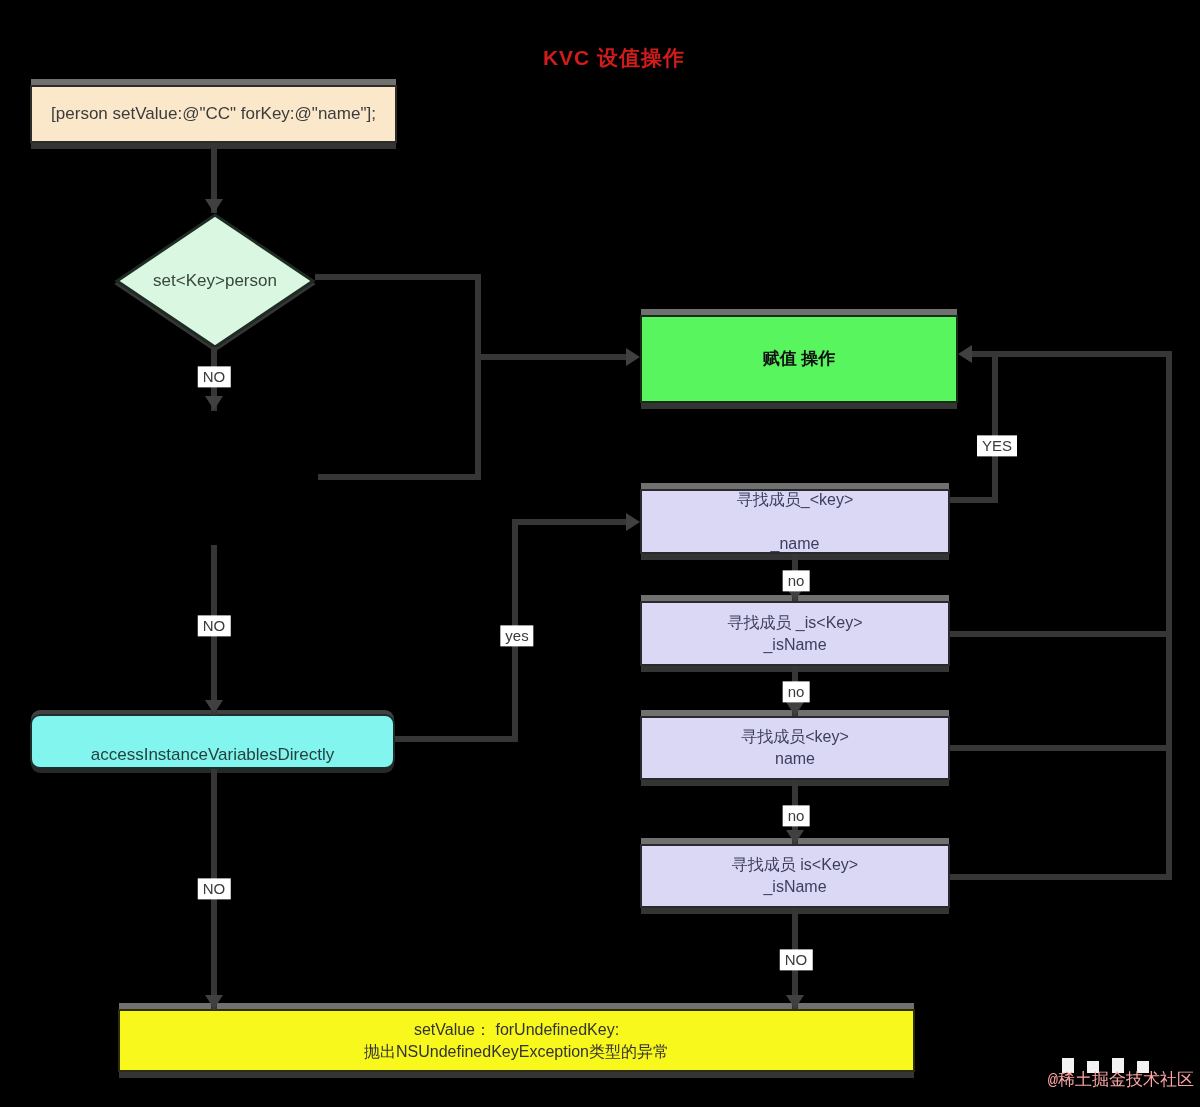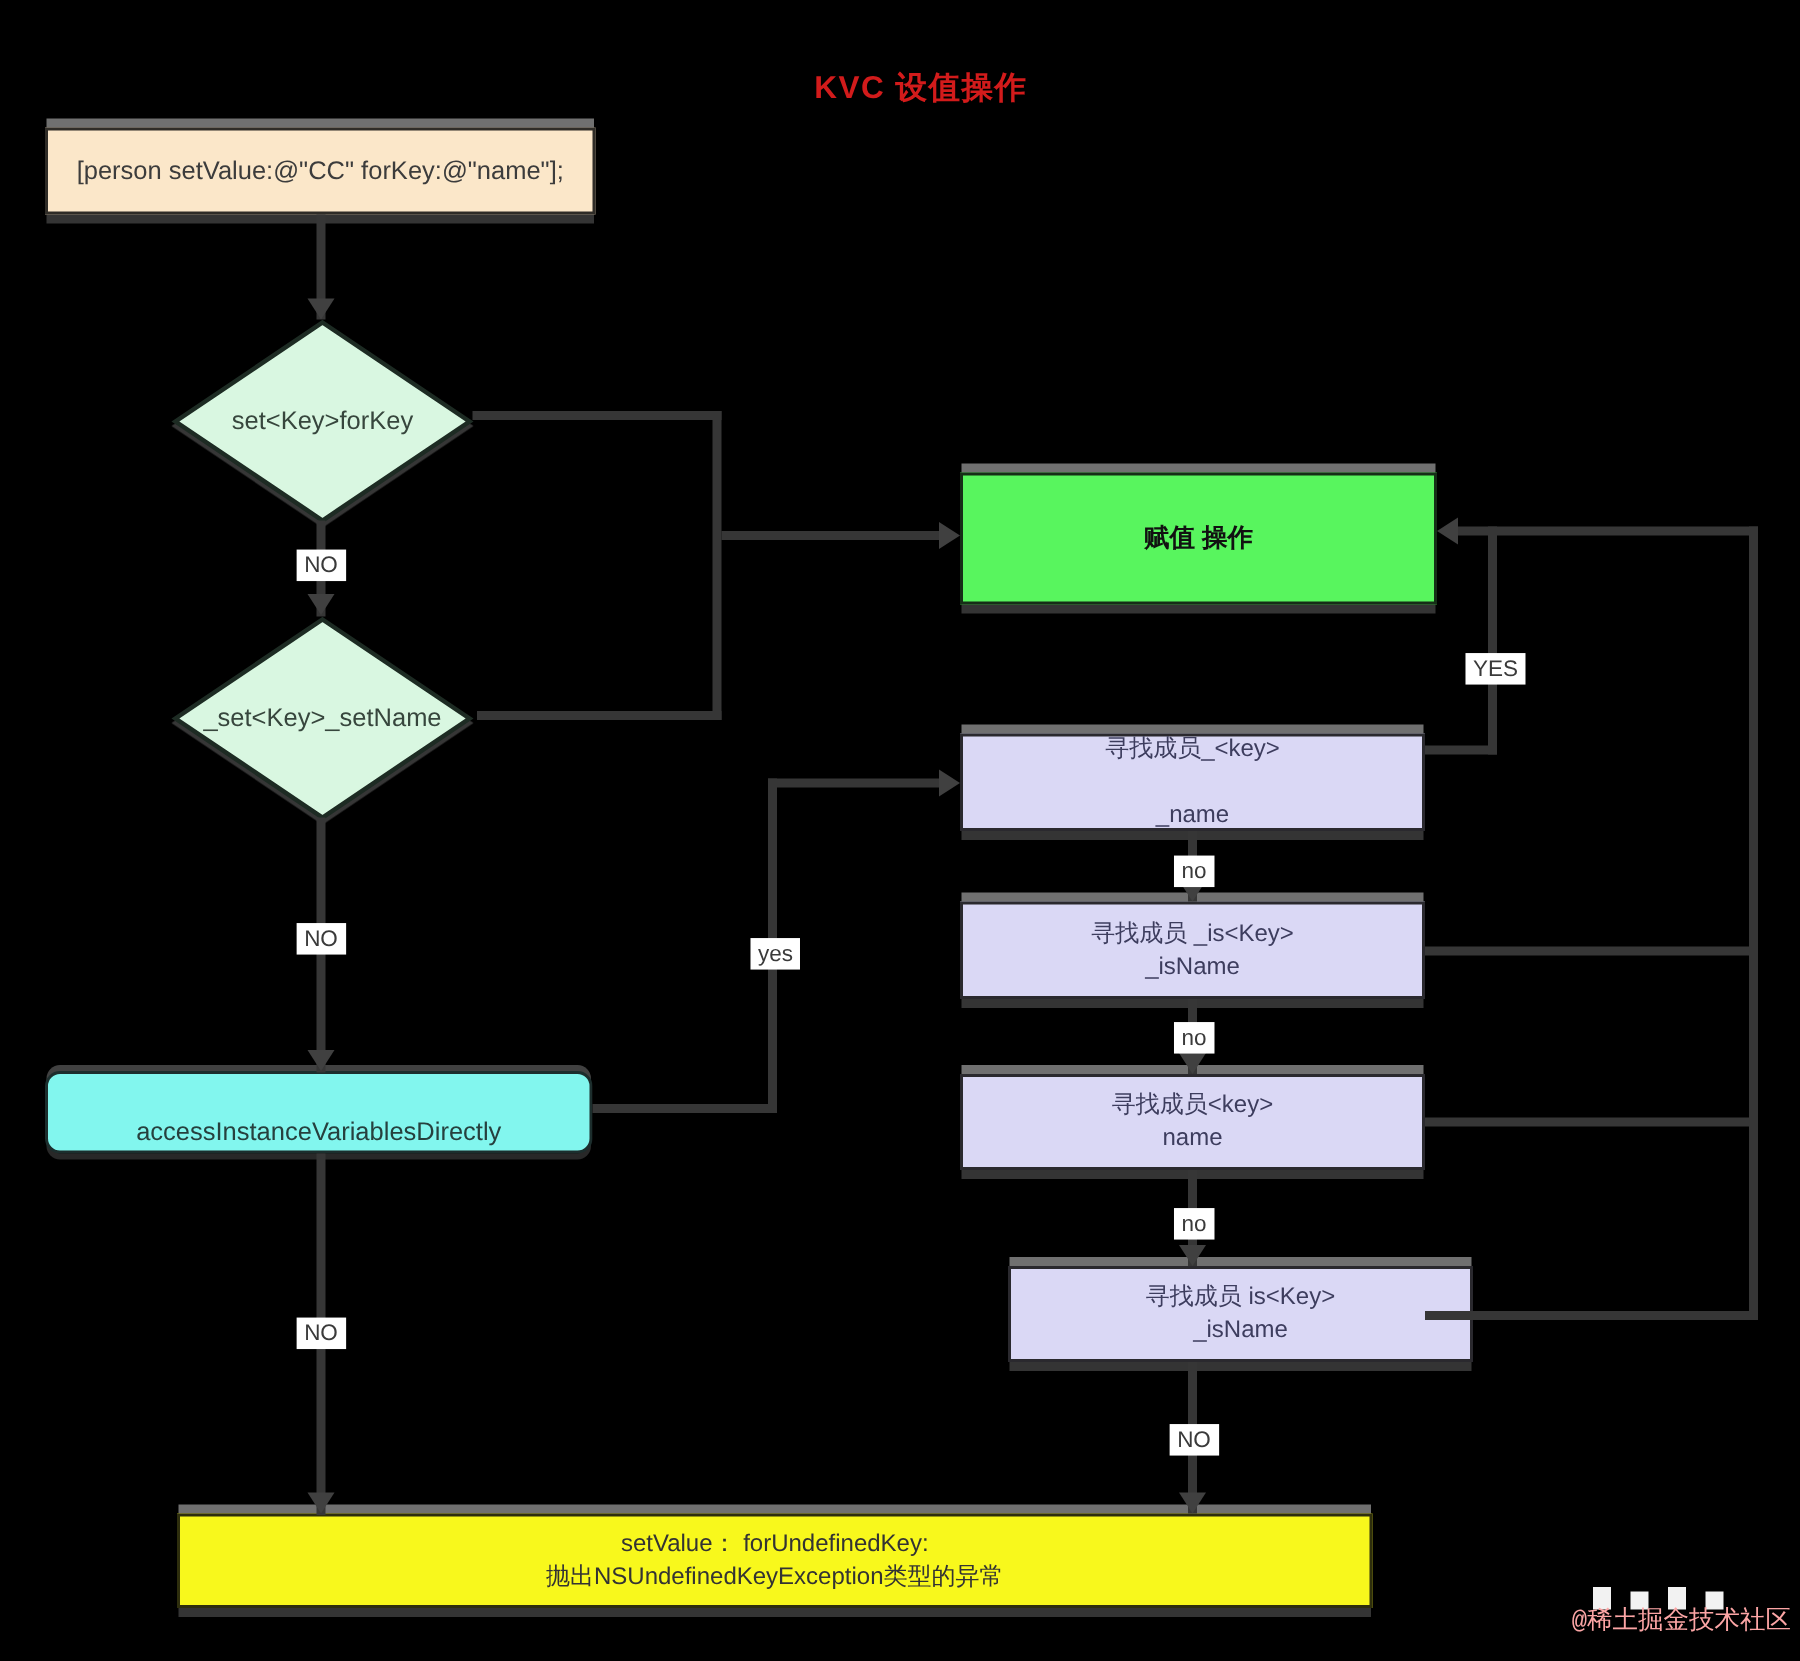--- a/index.html
+++ b/index.html
@@ -15,21 +15,21 @@
   
   .node{
     position:absolute;display:flex;flex-direction:column;align-items:center;justify-content:center;
     border:2px solid rgba(10,10,10,0.85);box-sizing:border-box;text-align:center;
     box-shadow:0 -7px 0 -1px rgba(150,150,150,0.75), 0 7px 0 -1px rgba(80,80,80,0.65);
   }
   .node .ln{display:block;line-height:1.35;}
   .code-box{left:30px;top:85px;width:367px;height:58px;font-size:17px;color:#3c3c3c;}
   .green-box{left:640px;top:315px;width:318px;height:88px;font-size:17px;font-weight:bold;color:#111;}
   .purple{width:310px;font-size:16px;color:#3d3d5e;left:640px;height:65px;}
-  .p1{top:489px;} .p2{top:601px;} .p3{top:716px;height:64px;} .p4{top:844px;height:64px;margin-left:32px;}
+  .p1{top:489px;} .p2{top:601px;} .p3{top:716px;height:64px;} .p4{top:844px;height:64px;}
   .cyan-box{left:30px;top:714px;width:365px;height:55px;border-radius:10px;font-size:17px;color:#26403e;
     box-shadow:0 -5px 0 -1px rgba(130,130,130,0.5), 0 5px 0 -1px rgba(80,80,80,0.5);justify-content:flex-end;}
   .yellow-box{left:118px;top:1009px;width:797px;height:63px;font-size:16px;color:#333;}
   
   .diamond-wrap{position:absolute;width:204px;height:138px;}
   .d1{left:113px;top:212px;} .d2{left:113px;top:410px;}
   .diamond-wrap svg{position:absolute;left:0;top:0;filter:drop-shadow(0 3px 0 rgba(120,120,120,0.45));}
   .d-text{
     position:absolute;left:0;top:0;width:100%;height:100%;
     display:flex;flex-direction:row;align-items:center;justify-content:center;
@@ -63,33 +63,24 @@
     <span class="ln">[person setValue:@"CC" forKey:@"name"];</span>
   </div>
 
   <div class="diamond-wrap d1">
     <svg width="204" height="138" viewBox="0 0 204 138">
       <polygon points="102,3 200,69 102,135 4,69" stroke-width="3" stroke="#1d2b23" fill="#d9f7e1"></polygon>
     </svg>
     <div class="d-text">
       <span class="ln">set&lt;Key&gt;</span>
       <span class="gap"></span>
-      <span class="ln">forKey</span>
+      <span class="ln">person</span>
     </div>
   </div>
 
-  <div class="diamond-wrap d2">
-    <svg width="204" height="138" viewBox="0 0 204 138">
-      <polygon points="102,3 200,69 102,135 4,69" stroke-width="3" stroke="#1d2b23" fill="#d9f7e1"></polygon>
-    </svg>
-    <div class="d-text">
-      <span class="ln">_set&lt;Key&gt;</span>
-      <span class="ln">_setName</span>
-    </div>
-  </div>
 
   <div class="node green-box" style="background-color: rgb(88, 245, 94);">
     <span class="ln">赋值 操作</span>
   </div>
 
   <div class="node purple p1" style="background-color: rgb(218, 216, 245); gap: 22px;">
     <span class="ln">寻找成员_&lt;key&gt;</span>
     <span class="ln">_name</span>
   </div>
   <div class="node purple p2" style="background-color: rgb(218, 216, 245);">

